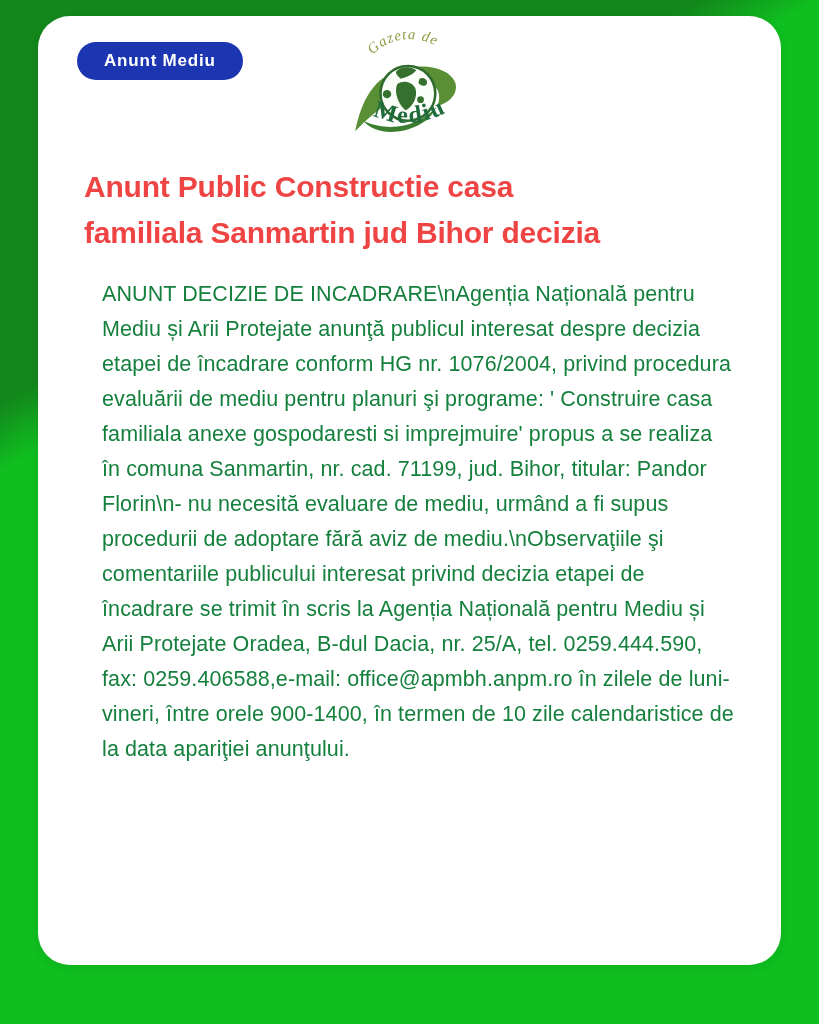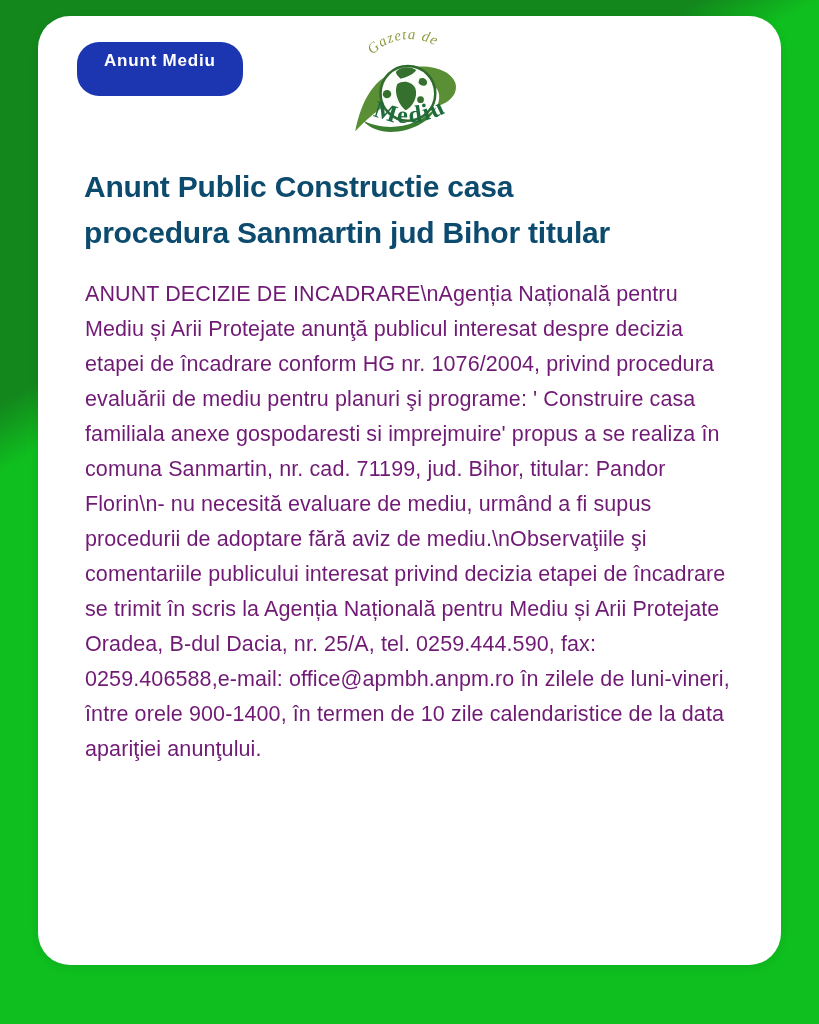--- a/index.html
+++ b/index.html
@@ -31,21 +31,21 @@
   .badge {
     position: absolute;
     left: 39px;
     top: 26px;
     background: #1c35b0;
     color: #ffffff;
     font-size: 17px;
     font-weight: 600;
     letter-spacing: 0.8px;
     line-height: 1;
-    padding: 10px 27px 27px 27px;
+    padding: 10px 27px 11px 27px;
     border-radius: 22px;
     cursor: pointer;
   }
   .logo {
     position: absolute;
     left: 50%;
     top: 16px;
     transform: translateX(-50%);
     width: 118px;
     height: 108px;
@@ -61,30 +61,30 @@
   .logo-bottom-text {
     font-family: "Liberation Serif", serif;
     font-size: 23px;
     font-weight: 600;
     letter-spacing: 2px;
     fill: #1e6b3c;
   }
   h1.title {
     margin: 0;
     padding: 14px 44px 0 46px;
-    color: #0c4a6e;
+    color: #ef4444;
     font-size: 30px;
     line-height: 46px;
     font-weight: 700;
     letter-spacing: -0.2px;
   }
   h1.title span { display: block; }
   p.body-text {
-    margin: 21px 46px 0 47px;
-    color: #701a75;
+    margin: 21px 46px 0 64px;
+    color: #15803d;
     font-size: 21.5px;
     line-height: 35px;
     letter-spacing: 0.1px;
     font-weight: 400;
   }
 </style>
 </head>
 <body>
 
 <div class="page">
@@ -121,19 +121,19 @@
           </text>
           <text class="logo-bottom-text">
             <textPath href="#arcBot" startOffset="50%" text-anchor="middle">Mediu</textPath>
           </text>
         </svg>
       </div>
     </div>
 
     <h1 class="title">
       <span>Anunt Public Constructie casa</span>
-      <span>procedura Sanmartin jud Bihor titular</span>
+      <span>familiala Sanmartin jud Bihor decizia</span>
     </h1>
 
     <p class="body-text">ANUNT DECIZIE DE INCADRARE\nAgenția Națională pentru Mediu și Arii Protejate anunţă publicul interesat despre decizia etapei de încadrare conform HG nr. 1076/2004, privind procedura evaluării de mediu pentru planuri şi programe: ' Construire casa familiala anexe gospodaresti si imprejmuire' propus a se realiza în comuna Sanmartin, nr. cad. 71199, jud. Bihor, titular: Pandor Florin\n- nu necesită evaluare de mediu, urmând a fi supus procedurii de adoptare fără aviz de mediu.\nObservaţiile şi comentariile publicului interesat privind decizia etapei de încadrare se trimit în scris la Agenția Națională pentru Mediu și Arii Protejate Oradea, B-dul Dacia, nr. 25/A, tel. 0259.444.590, fax: 0259.406588,e-mail: office@apmbh.anpm.ro în zilele de luni-vineri, între orele 900-1400, în termen de 10 zile calendaristice de la data apariţiei anunţului.</p>
 
   </div>
 </div>
 
 </body></html>

